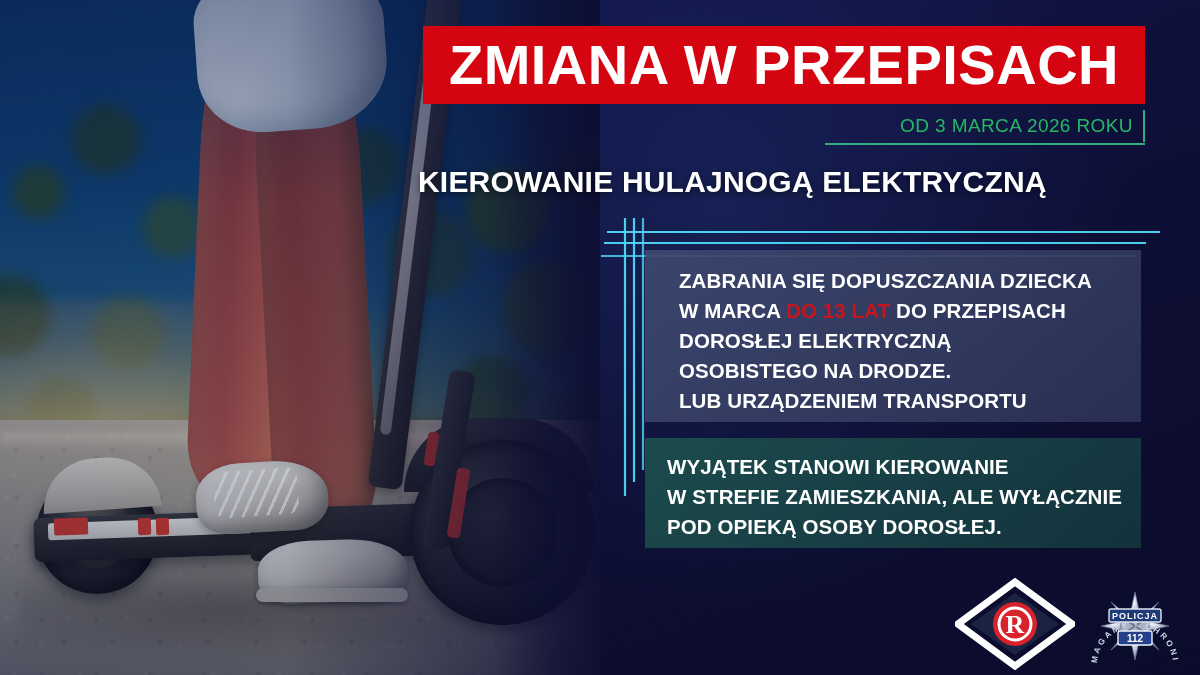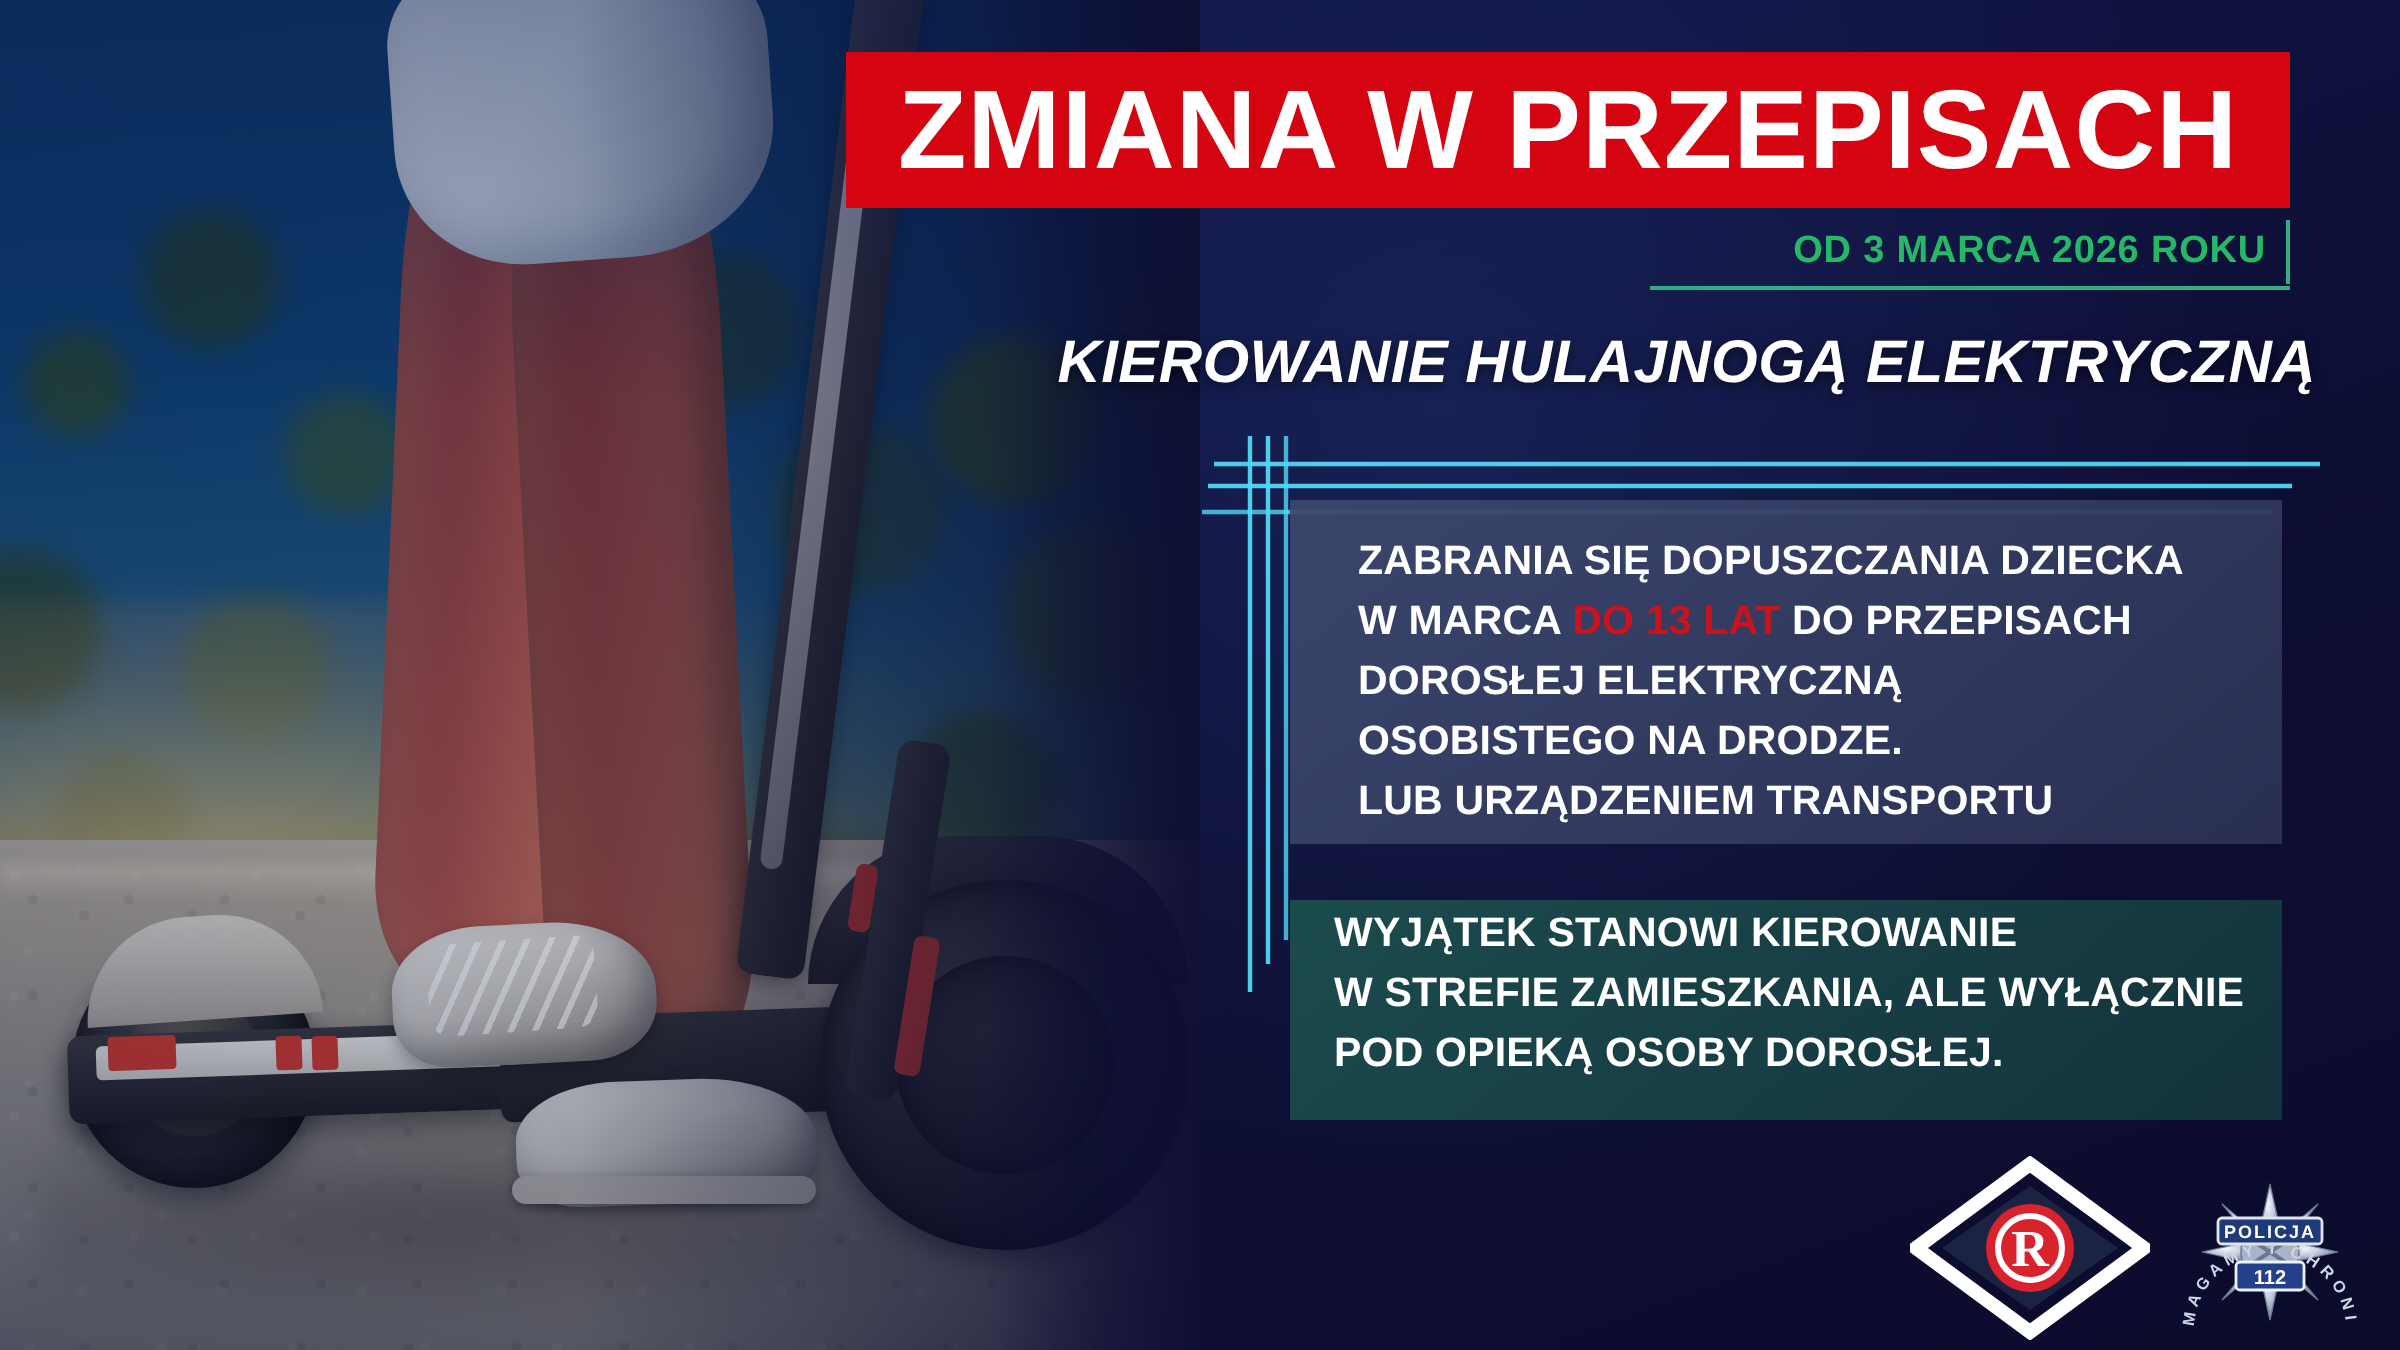--- a/index.html
+++ b/index.html
@@ -243,44 +243,44 @@
     position:absolute; left:860px; top:110px; width:285px; height:32px;
     border-right:2px solid #2fae82;
     display:flex; align-items:center; justify-content:flex-end;
     padding-right:10px;
   }
   .datebar::after {
     content:""; position:absolute; left:-35px; bottom:-3px; width:320px; height:2px;
     background:#2fae82;
   }
   .datebar span {
-    color:#25b866; font-size:19px; font-weight:700; letter-spacing:.4px; white-space:nowrap;
+    color:#25b866; font-size:19px; font-weight:400; letter-spacing:.4px; white-space:nowrap;
   }
   .subtitle {
     position:absolute; left:418px; top:160px; width:740px; height:44px;
-    display:flex; align-items:center; justify-content:flex-end;font-style:italic;
+    display:flex; align-items:center; justify-content:flex-start;
   }
   .subtitle span {
     color:#fff; font-size:30px; font-weight:700; letter-spacing:.2px; white-space:nowrap;
     text-shadow:0 2px 6px rgba(0,0,0,.55);
   }
 
   
   .decor { position:absolute; left:0; top:0; width:1200px; height:675px; pointer-events:none; }
 
   
   .panel1 {
     position:absolute; left:645px; top:250px; width:496px; height:172px;
     background:linear-gradient(140deg, rgba(62,72,110,.92) 0%, rgba(52,60,97,.92) 55%, rgba(44,50,86,.92) 100%);
     padding:16px 0 0 34px;
   }
   .panel2 {
-    position:absolute; left:645px; top:450px; width:496px; height:110px;
+    position:absolute; left:645px; top:438px; width:496px; height:110px;
     background:linear-gradient(140deg, rgba(28,78,78,.95) 0%, rgba(23,63,68,.95) 60%, rgba(20,52,60,.95) 100%);
-    padding:2px 0 0 22px;
+    padding:14px 0 0 22px;
   }
   .panel1 p, .panel2 p {
     color:#fff; font-size:20.5px; font-weight:700; line-height:30px;
     letter-spacing:.1px; white-space:nowrap;
   }
   .hl { color:#c9141e;text-align:right; }
 
   
   .logo-diamond { position:absolute; left:955px; top:578px; width:120px; height:92px; }
   .logo-badge { position:absolute; left:1085px; top:578px; width:100px; height:95px; }

